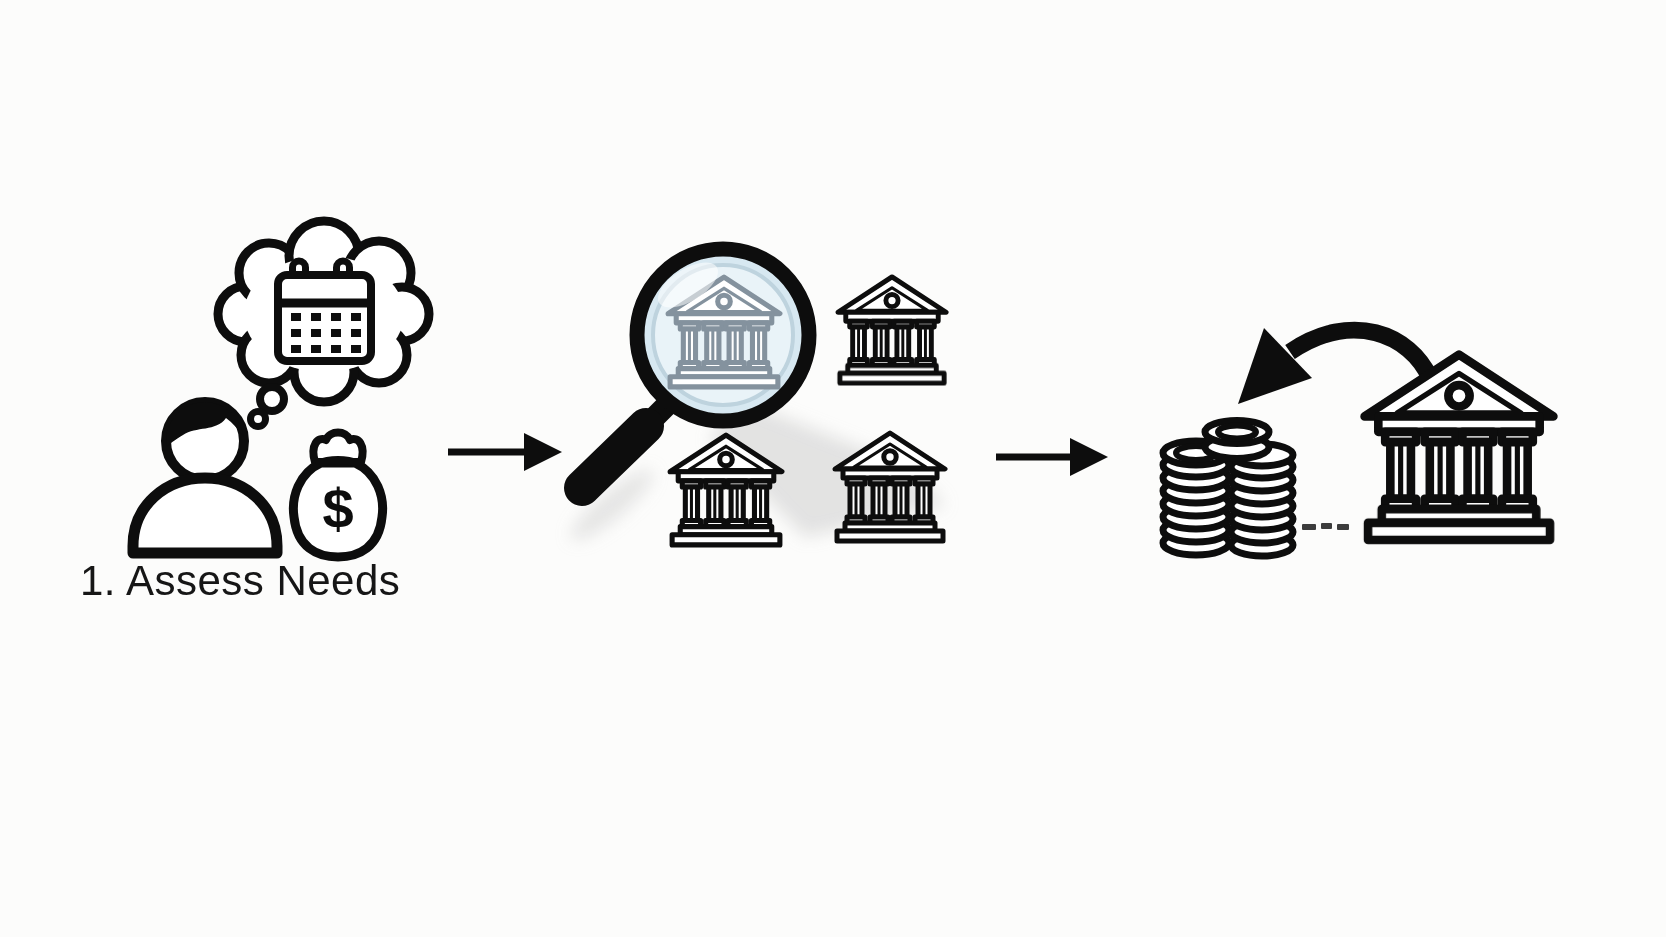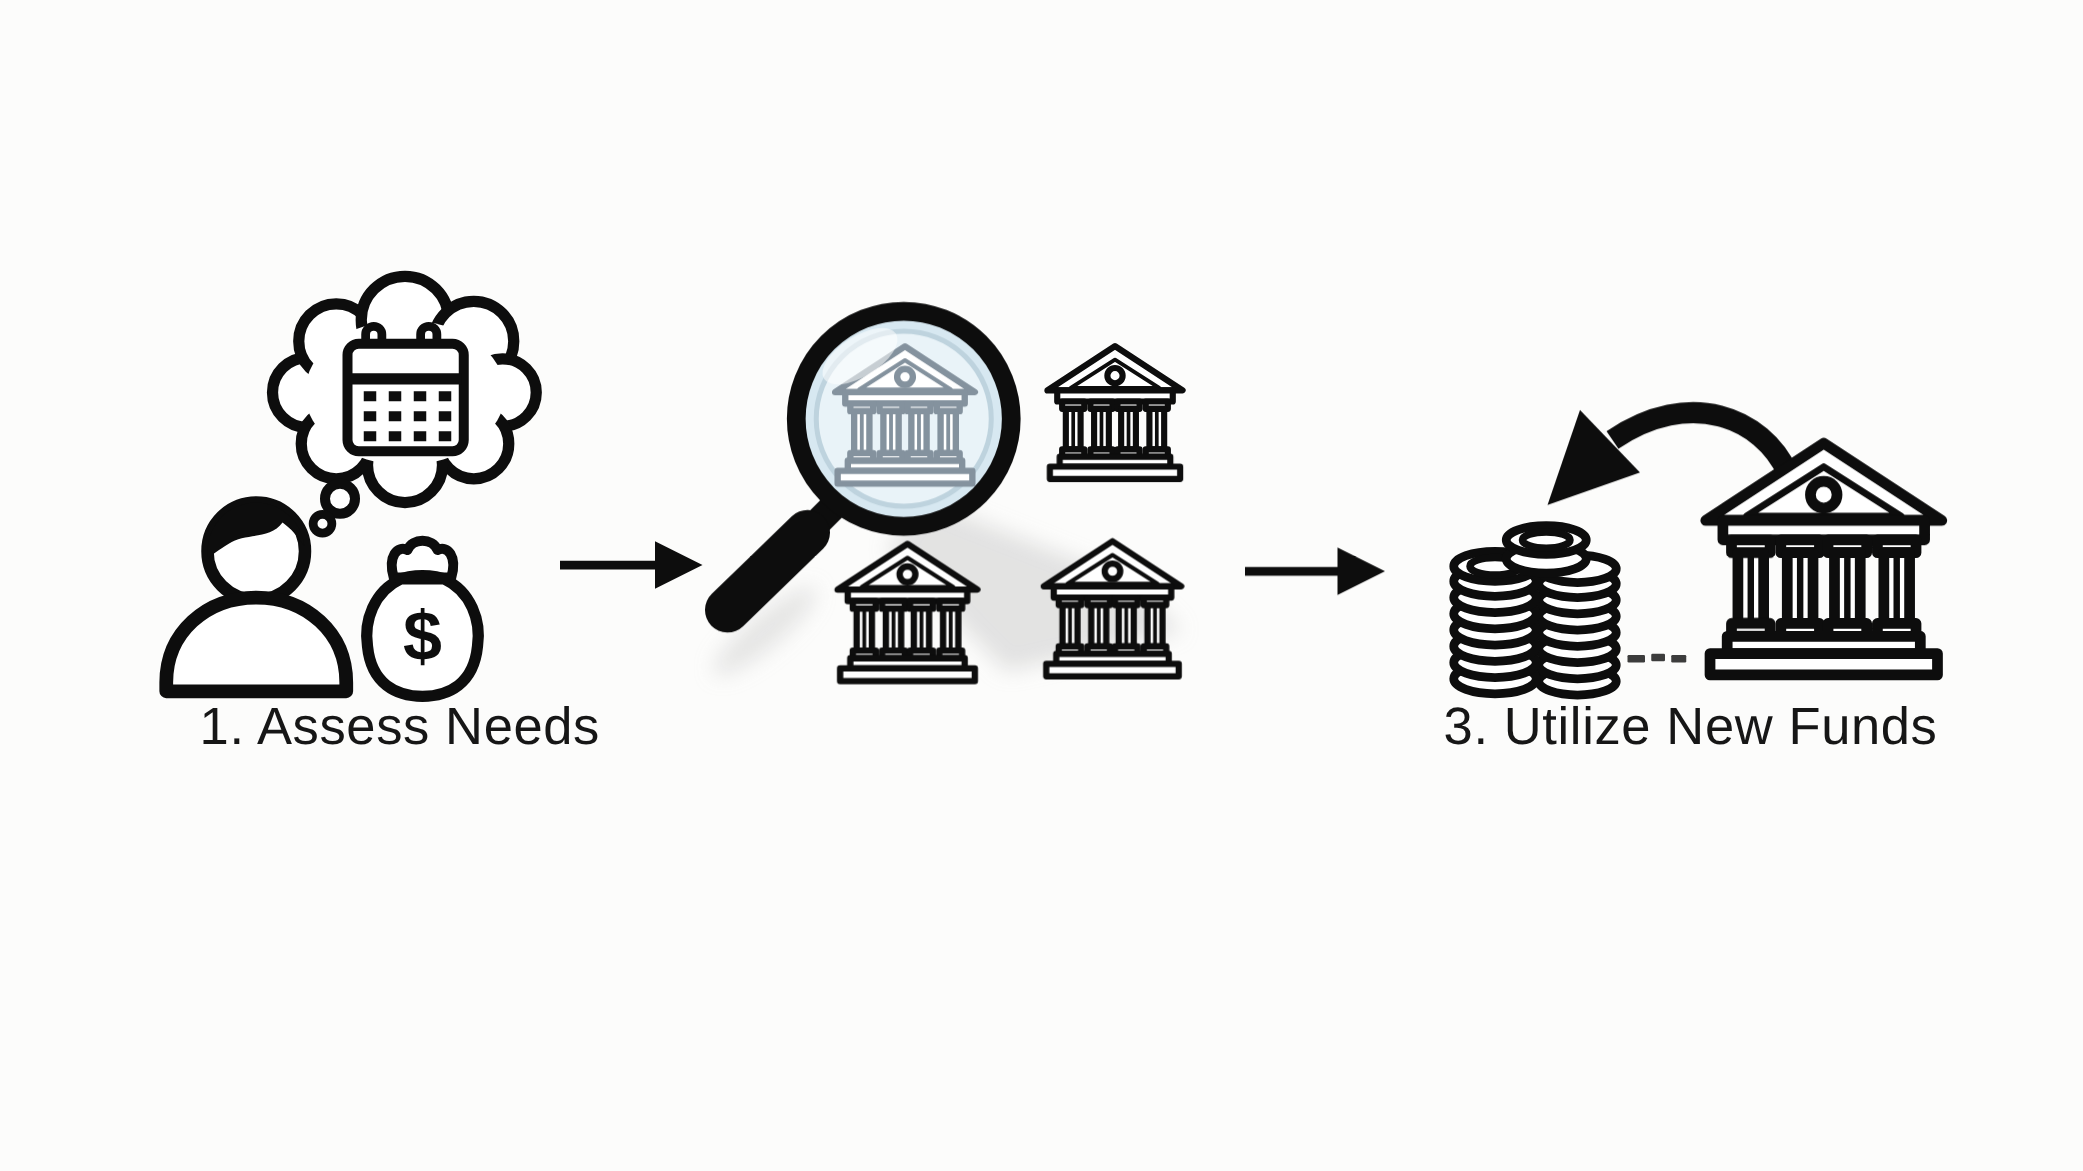--- a/index.html
+++ b/index.html
@@ -18,21 +18,21 @@
   }
   svg.scene{position:absolute;left:0;top:0;}
   .ink{color:var(--ink);}
   .lens-bank{color:var(--lens-bank);}
   .ink-stroke{stroke:var(--ink);}
   .ink-fill{fill:var(--ink);}
   .coin{fill:#ffffff;stroke:var(--ink);stroke-width:7;}
   .coin-rim{fill:none;stroke:var(--ink);stroke-width:6;}
   .shadow-fill{fill:var(--shadow);}
   .step-label{
-    position:absolute;top:557px;text-align:right;
+    position:absolute;top:557px;text-align:left;
     font-size:42px;line-height:1.15;color:var(--text);
     letter-spacing:0.5px;white-space:nowrap;
   }
   .label-1{left:80px;width:400px;}
   .label-2{left:563px;width:400px;}
   .label-3{left:1130px;width:420px;}
 </style>
 </head>
 <body>
 
@@ -199,14 +199,13 @@
     <g fill="#3c3c3c">
       <rect x="1302" y="524" width="14" height="6" rx="1"></rect>
       <rect x="1321" y="523" width="11" height="6" rx="1"></rect>
       <rect x="1337" y="524" width="12" height="6" rx="1"></rect>
     </g>
 
     <use href="#bank" x="1356" y="346" width="206" height="206" class="ink"></use>
   </svg>
 
   <div class="step-label label-1">1. Assess Needs</div>
-  <div class="step-label label-3">3. Utilize New Funds</div>
 </div>
 
 </body></html>

